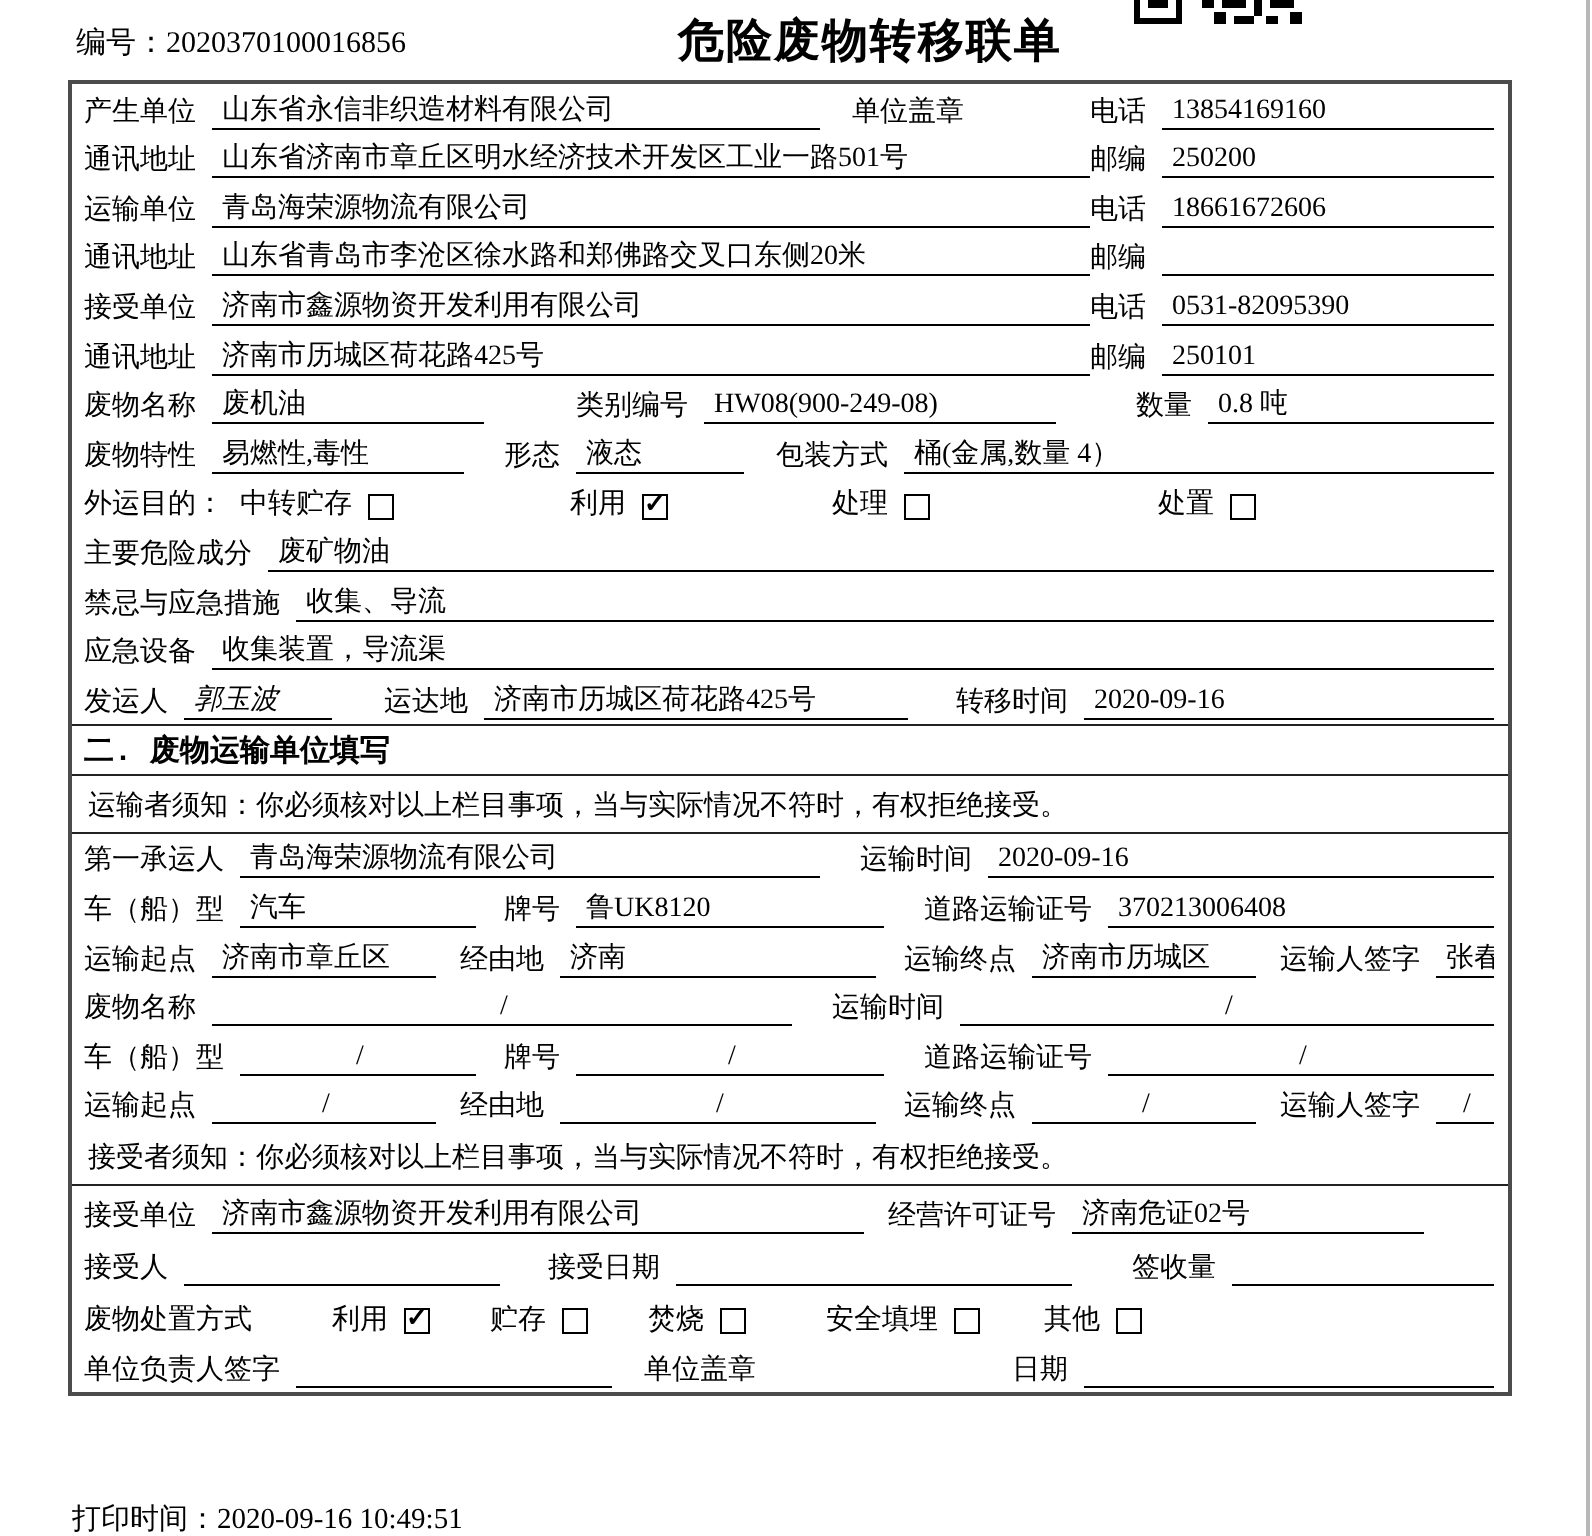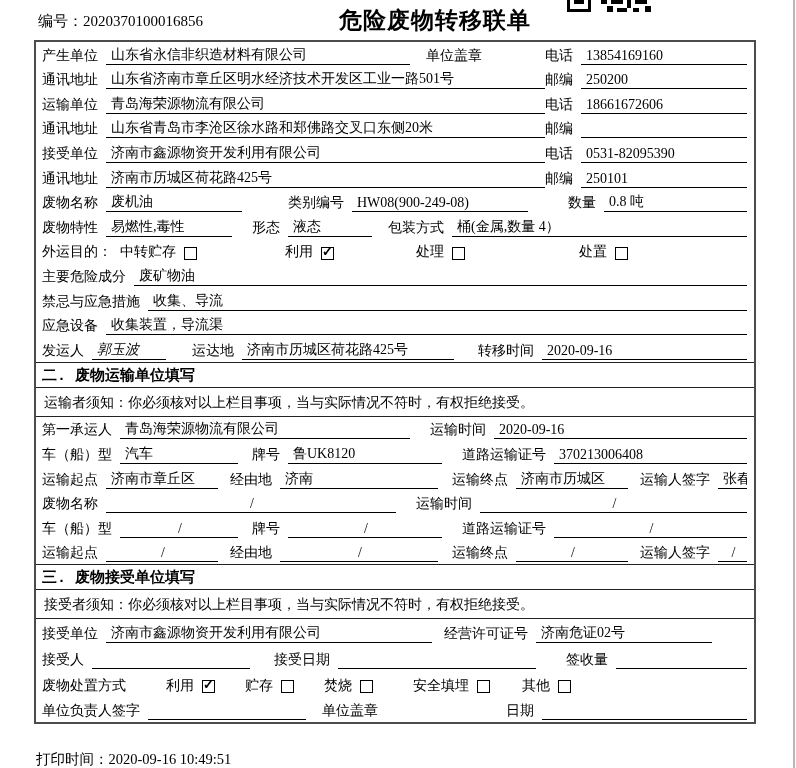--- a/index.html
+++ b/index.html
@@ -274,21 +274,20 @@
       <span class="v w104 ctr">/</span>
       <span class="lb ml12">经由地</span>
       <span class="v w150 ctr">/</span>
       <span class="lb ml14">运输终点</span>
       <span class="v w104 ctr">/</span>
       <span class="lb ml12">运输人签字</span>
       <span class="v grow ctr">/</span>
     </div>
   </div>
 
-  <div class="sec-h mid">三. 废物接受单位填写</div>
   <div class="notice">接受者须知：你必须核对以上栏目事项，当与实际情况不符时，有权拒绝接受。</div>
   <div class="s3">
 
     <div class="row">
       <span class="lb">接受单位</span>
       <span class="v w318">济南市鑫源物资开发利用有限公司</span>
       <span class="lb ml12">经营许可证号</span>
       <span class="v w168">济南危证02号</span>
     </div>
 

